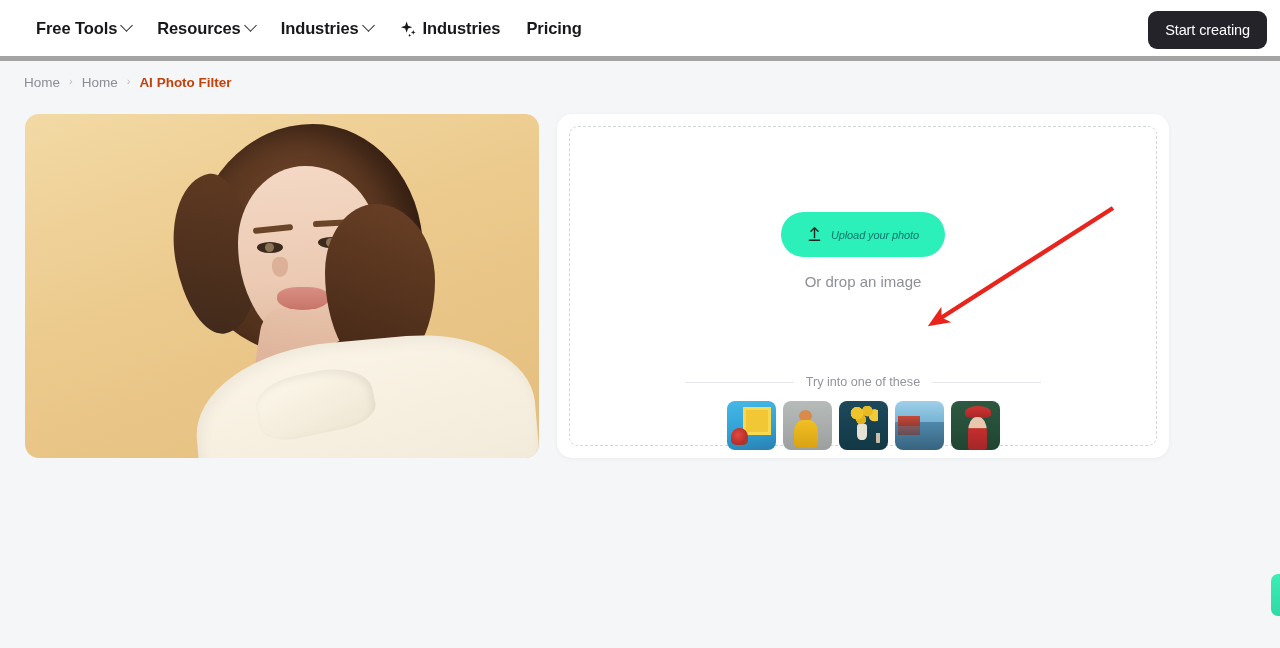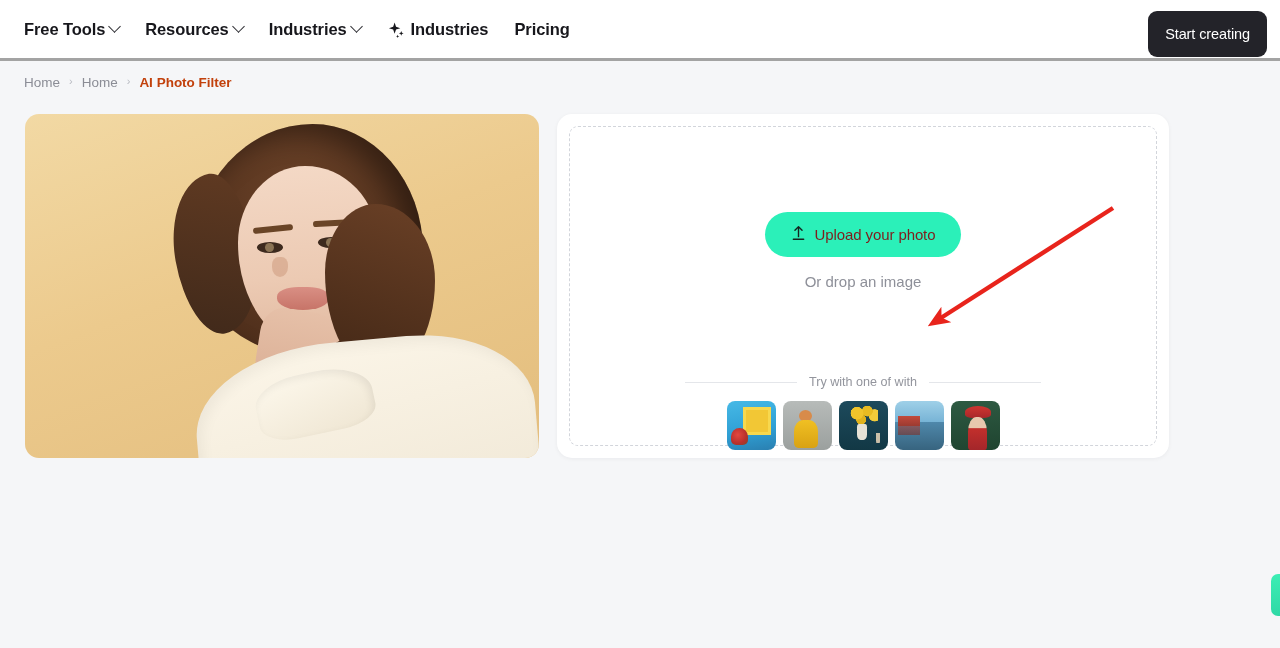--- a/index.html
+++ b/index.html
@@ -8,24 +8,24 @@
     overflow: hidden;
     font-family: "Liberation Sans", sans-serif;
     background: #f5f6f8;
   }
 
   
   .header {
     position: relative;
     height: 61px;
     background: #ffffff;
-    border-bottom: 3px solid #a3a3a3;
+    border-bottom: 5px solid #a3a3a3;
     display: flex;
     align-items: center;
-    padding: 0 16px 0 24px;
+    padding: 0 16px 0 36px;
   }
   .nav {
     display: flex;
     align-items: center;
     gap: 26px;
   }
   .nav-item {
     display: flex;
     align-items: center;
     gap: 5px;
@@ -41,21 +41,21 @@
     width: 9px; height: 9px;
     border-right: 1.7px solid #2b2b31;
     border-bottom: 1.7px solid #2b2b31;
     transform: translateY(-3px) rotate(45deg);
   }
   .sparkle-icon { display:inline-block; width: 19px; height: 19px; position: relative; top: 1px; }
 
   .start-btn {
     position: absolute;
     right: 13px; top: 11px;
-    height: 46px;
+    height: 38px;
     padding: 0 17px;
     background: #232329;
     color: #ffffff;
     border: none;
     border-radius: 9px;
     font-size: 14.5px;
     font-family: "Liberation Sans", sans-serif;
     cursor: pointer;
     letter-spacing: -0.1px;
   }
@@ -183,25 +183,26 @@
     position: relative;
   }
   .upload-btn {
     margin-top: 85px;
     display: flex; align-items: center; gap: 9px;
     height: 45px;
     padding: 0 26px;
     background: #2bf0b9;
     border: none;
     border-radius: 23px;
-    color: #7f1d1d;
-    font-size: 15px;
+    color: #0f766e;
+    font-size: 11px;
     font-family: "Liberation Sans", sans-serif;
     cursor: pointer;
     letter-spacing: -0.1px;
+    font-style: italic;
   }
   .drop-hint {
     margin-top: 16px;
     font-size: 15px;
     color: #8e9099;
   }
   .try-row {
     position: absolute;
     left: 0; right: 0; top: 248px;
     display: flex; align-items: center; justify-content: center; gap: 12px;
@@ -352,21 +353,21 @@
               <path d="M2.5 15.2 L13.5 15.2" stroke="#15241f" stroke-width="1.5" fill="none" stroke-linecap="round"></path>
             </svg>
           </span>
           <span>Upload your photo</span>
         </button>
 
         <div class="drop-hint">Or drop an image</div>
 
         <div class="try-row">
           <div class="try-line"></div>
-          <div class="try-label">Try with one of with</div>
+          <div class="try-label">Try into one of these</div>
           <div class="try-line"></div>
         </div>
 
         <div class="thumbs">
           <div class="thumb t1"></div>
           <div class="thumb t2"></div>
           <div class="thumb t3"></div>
           <div class="thumb t4"></div>
           <div class="thumb t5"></div>
         </div>

